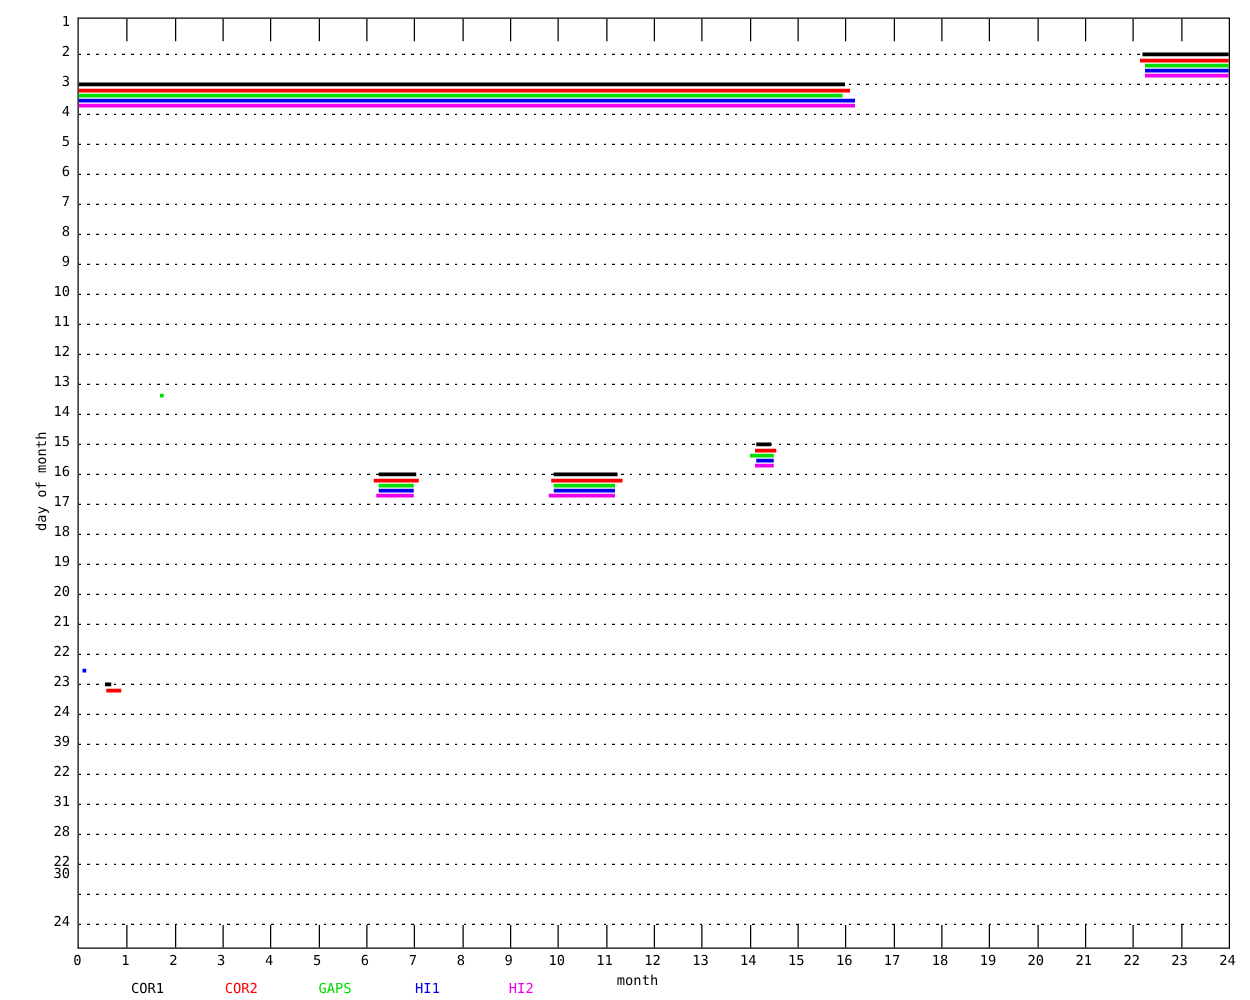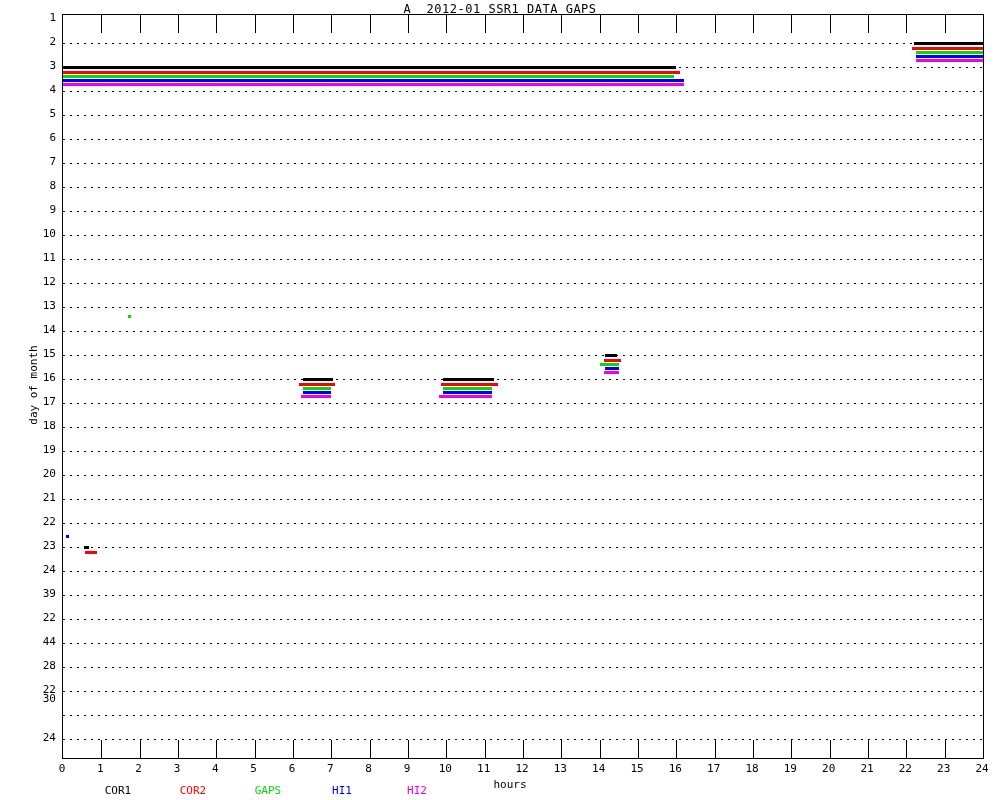--- a/index.html
+++ b/index.html
@@ -38,21 +38,20 @@
   }
   .legend-item{
     position:absolute;top:784px;transform:translateX(-50%);
     font-size:11px;line-height:14px;white-space:nowrap;
   }
 </style>
 </head>
 <body>
 
 <div id="root">
-  <div class="title">A  2012-01 SSR1 DATA GAPS</div>
   <div id="plot">
       <div class="gridline" style="top: 28px;"></div>
       <div class="gridline" style="top: 52px;"></div>
       <div class="gridline" style="top: 76px;"></div>
       <div class="gridline" style="top: 100px;"></div>
       <div class="gridline" style="top: 124px;"></div>
       <div class="gridline" style="top: 148px;"></div>
       <div class="gridline" style="top: 172px;"></div>
       <div class="gridline" style="top: 196px;"></div>
       <div class="gridline" style="top: 220px;"></div>
@@ -173,21 +172,21 @@
       <div class="ylab" style="top: 395px;">17</div>
       <div class="ylab" style="top: 419px;">18</div>
       <div class="ylab" style="top: 443px;">19</div>
       <div class="ylab" style="top: 467px;">20</div>
       <div class="ylab" style="top: 491px;">21</div>
       <div class="ylab" style="top: 515px;">22</div>
       <div class="ylab" style="top: 539px;">23</div>
       <div class="ylab" style="top: 563px;">24</div>
       <div class="ylab" style="top: 587px;">39</div>
       <div class="ylab" style="top: 611px;">22</div>
-      <div class="ylab" style="top: 635px;">44</div>
+      <div class="ylab" style="top: 635px;">31</div>
       <div class="ylab" style="top: 659px;">28</div>
       <div class="ylab" style="top: 683px;">22</div>
       <div class="ylab" style="top: 692px;">30</div>
       <div class="ylab" style="top: 731px;">24</div>
     </div>
   <div id="xlabels">
       <div class="xlab" style="left: 42px;">0</div>
       <div class="xlab" style="left: 80.3333px;">1</div>
       <div class="xlab" style="left: 118.667px;">2</div>
       <div class="xlab" style="left: 157px;">3</div>
@@ -206,21 +205,21 @@
       <div class="xlab" style="left: 655.333px;">16</div>
       <div class="xlab" style="left: 693.667px;">17</div>
       <div class="xlab" style="left: 732px;">18</div>
       <div class="xlab" style="left: 770.333px;">19</div>
       <div class="xlab" style="left: 808.667px;">20</div>
       <div class="xlab" style="left: 847px;">21</div>
       <div class="xlab" style="left: 885.333px;">22</div>
       <div class="xlab" style="left: 923.667px;">23</div>
       <div class="xlab" style="left: 962px;">24</div>
     </div>
-  <div class="xtitle">hours</div>
+  <div class="xtitle">month</div>
   <div class="ytitle">day of month</div>
   <div id="legend">
       <div class="legend-item" style="left: 118px; color: rgb(0, 0, 0);">COR1</div>
       <div class="legend-item" style="left: 193px; color: rgb(255, 0, 0);">COR2</div>
       <div class="legend-item" style="left: 268px; color: rgb(0, 221, 0);">GAPS</div>
       <div class="legend-item" style="left: 342px; color: rgb(0, 0, 238);">HI1</div>
       <div class="legend-item" style="left: 417px; color: rgb(238, 0, 238);">HI2</div>
     </div>
 </div>
 

